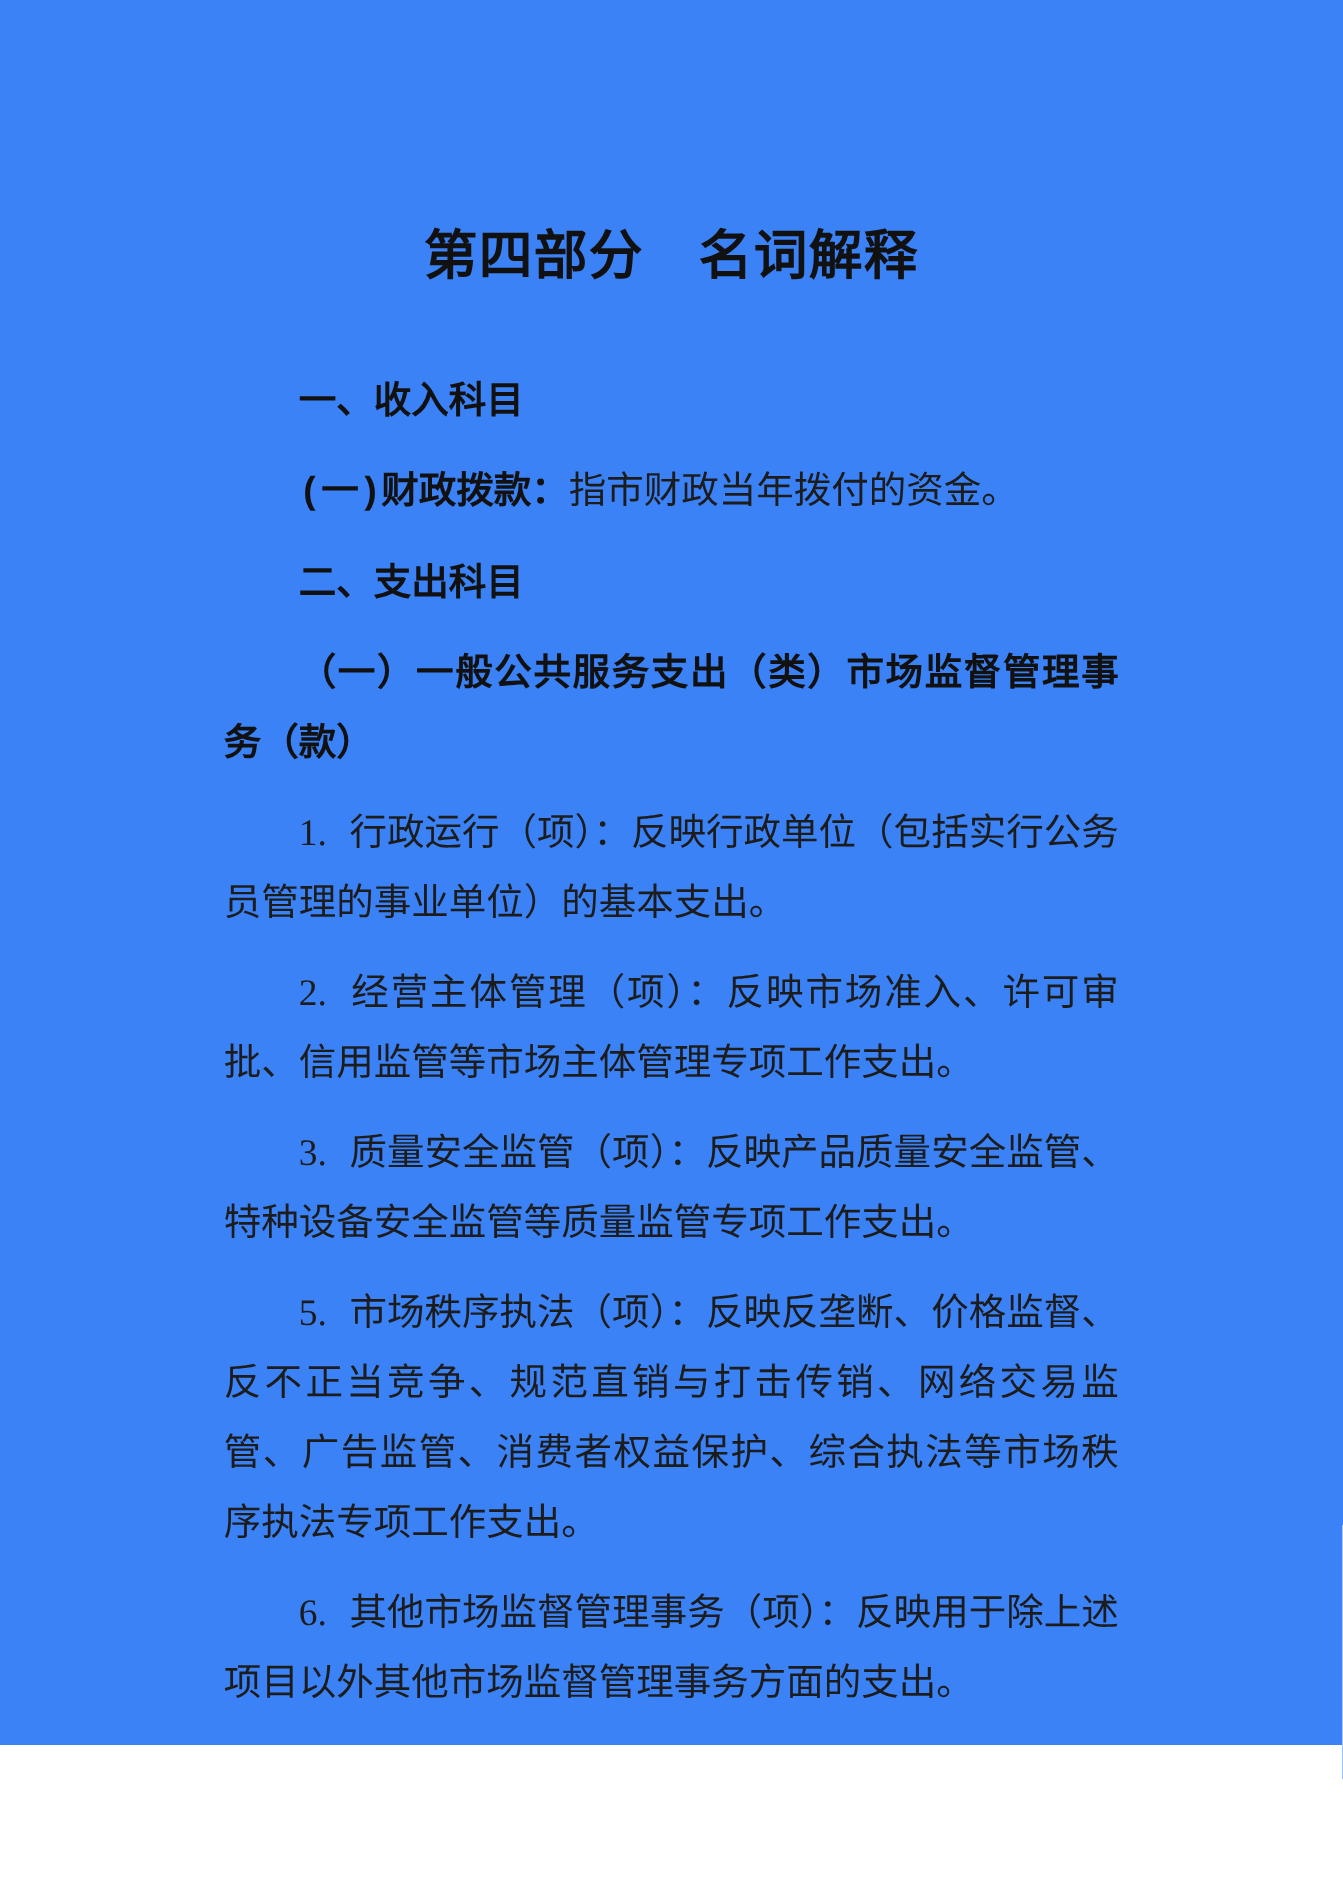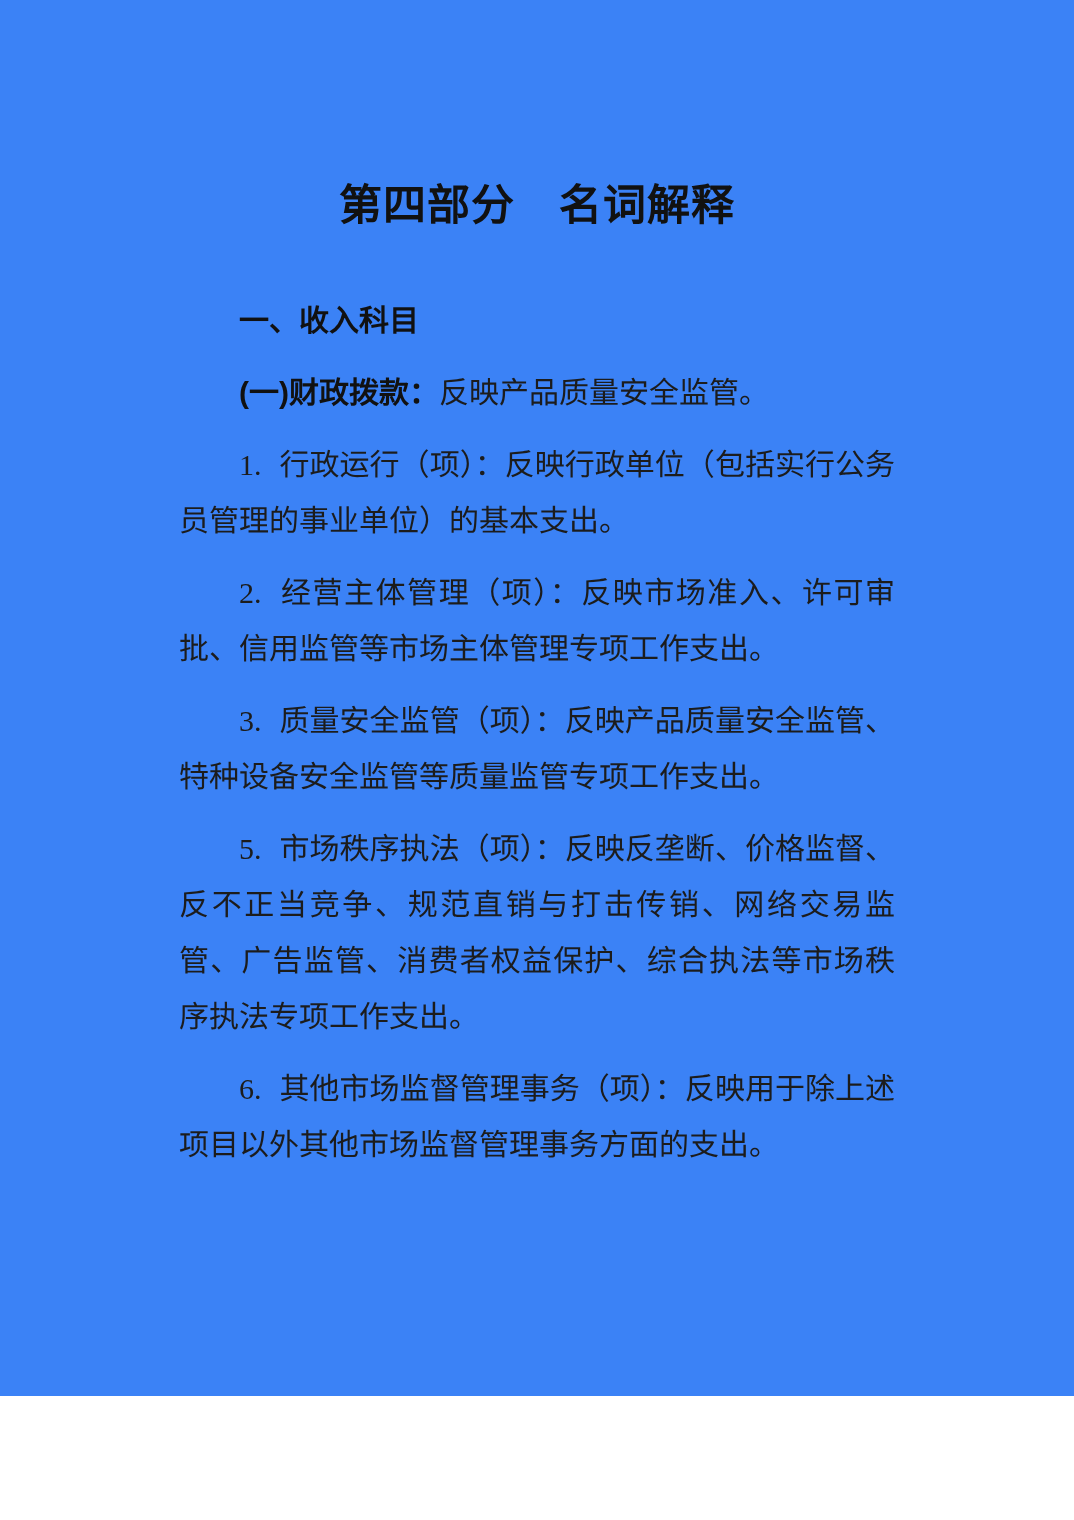--- a/index.html
+++ b/index.html
@@ -37,21 +37,21 @@
   }
   .para { text-indent:2em; }
   .heading {
     text-indent:2em;
     font-family:"Liberation Sans", sans-serif;
     font-weight:700;
     color:#111111;
   }
   .lead {
     font-weight:700;
-    font-family:Liberation Sans, sans-serif;
+    font-family:Liberation Mono, monospace;
     color:#111111;
   }
   .bold-para {
     text-indent:2em;
     font-weight:700;
     font-family:"Liberation Sans", sans-serif;
     color:#111111;
   }
   .num { margin-right:0.6em; }
   .page-number {
@@ -68,24 +68,26 @@
 </head>
 <body>
 
 <div class="page">
   <div class="content">
 
     <h1 class="doc-title">第四部分　名词解释</h1>
 
     <p class="heading">一、收入科目</p>
 
-    <p class="para"><span class="lead">(一)财政拨款：</span><span>反映产品质量安全监管。</span></p>
+    <p class="para"><span class="lead">(一)财政拨款：</span><span>指市财政当年拨付的资金。</span></p>
 
 
+    <p class="heading">二、支出科目</p>
 
+    <p class="bold-para">（一）一般公共服务支出（类）市场监督管理事务（款）</p>
 
     <p class="para"><span class="num">1.</span><span>行政运行（项）：反映行政单位（包括实行公务员管理的事业单位）的基本支出。</span></p>
 
     <p class="para"><span class="num">2.</span><span>经营主体管理（项）：反映市场准入、许可审批、信用监管等市场主体管理专项工作支出。</span></p>
 
     <p class="para"><span class="num">3.</span><span>质量安全监管（项）：反映产品质量安全监管、特种设备安全监管等质量监管专项工作支出。</span></p>
 
 
     <p class="para"><span class="num">5.</span><span>市场秩序执法（项）：反映反垄断、价格监督、反不正当竞争、规范直销与打击传销、网络交易监管、广告监管、消费者权益保护、综合执法等市场秩序执法专项工作支出。</span></p>
 

